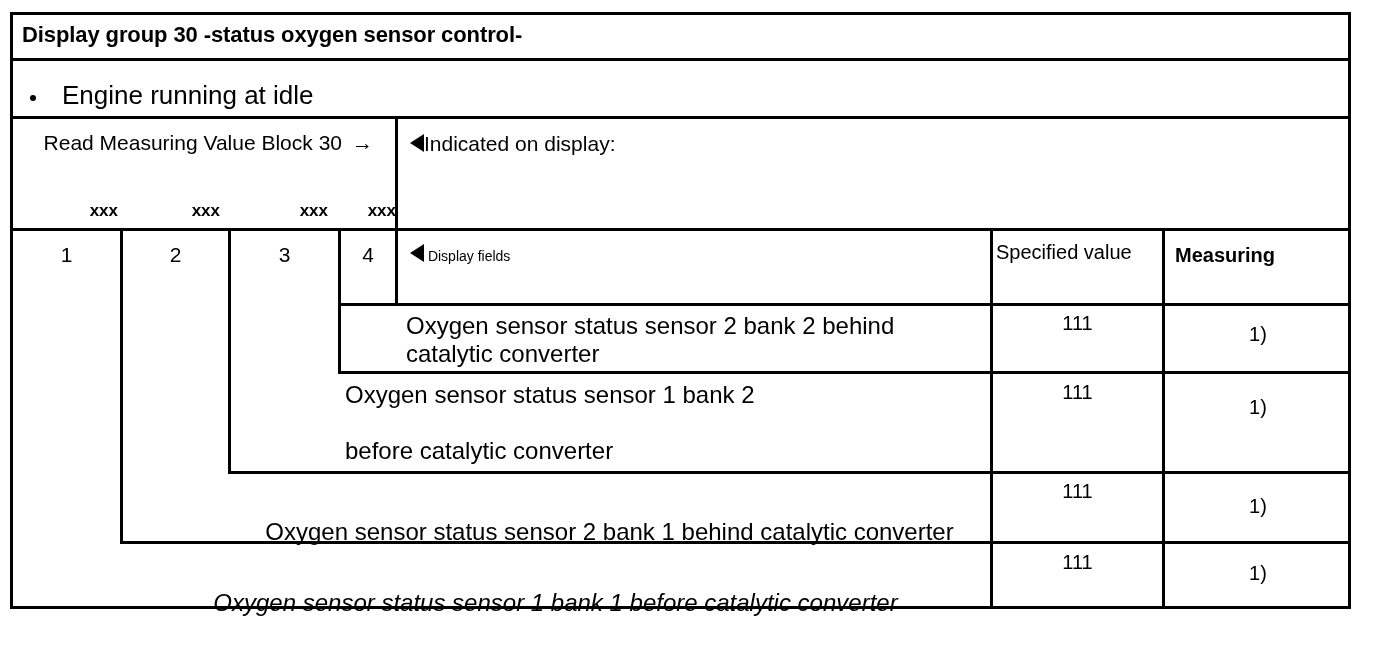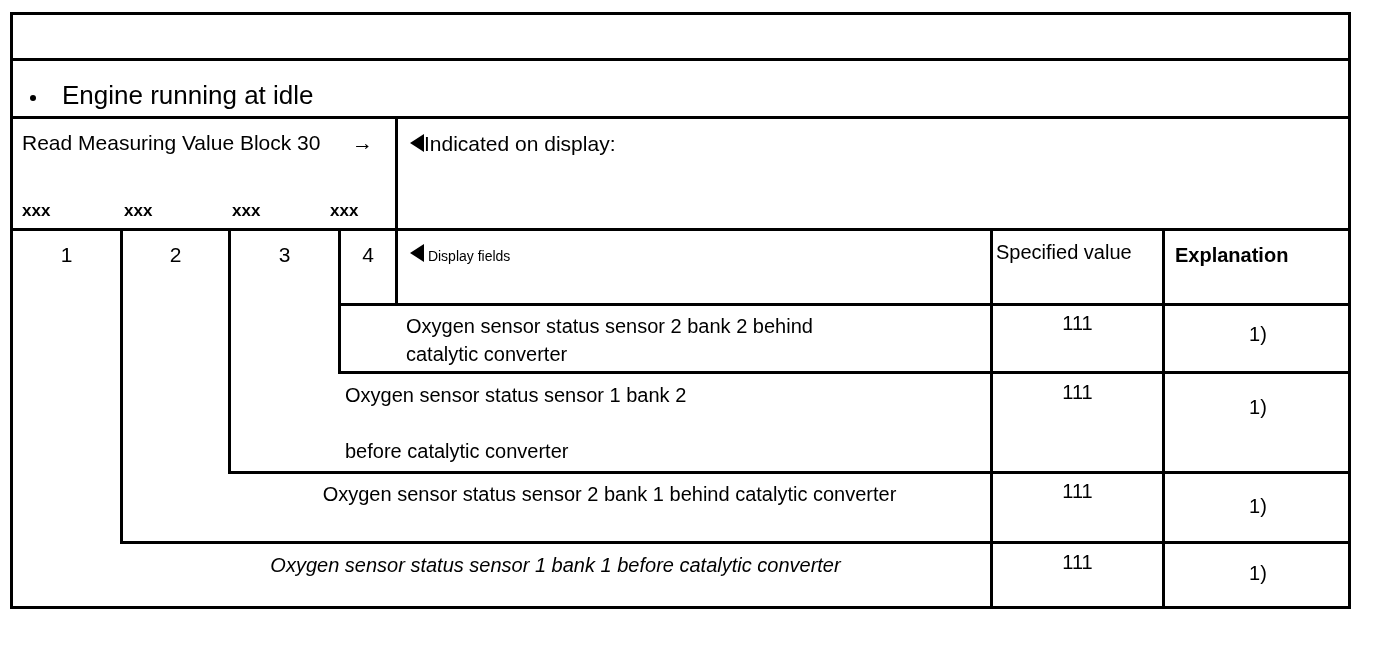--- a/index.html
+++ b/index.html
@@ -62,21 +62,21 @@
     font-size: 21px;
     line-height: 27px;
     white-space: pre-line;
   }
   .arrow-right {
     font-size: 21px;
   }
   .xxx {
     font-size: 17px;
     font-weight: bold;
-    text-align: left;
+    text-align: right;
     white-space: nowrap;
   }
   .fieldnum {
     font-size: 21px;
     text-align: center;
     white-space: nowrap;
   }
   .indicated {
     font-size: 21px;
     white-space: nowrap;
@@ -94,50 +94,51 @@
     border-right: 14px solid #000;
     vertical-align: -1px;
   }
   .colhead {
     font-size: 20px;
     text-align: left;
     line-height: 25px;
   }
   .colhead.bold { font-weight: bold; }
   .rowtext {
-    font-size: 20px;
+    font-size: 24px;
     line-height: 28px;
     white-space: pre-line;
   }
-  .rowtext.center { text-align: center; }
+  .rowtext.center { text-align: center; margin-top: 38px; }
   .cellval {
     font-size: 20px;
     text-align: center;
     white-space: nowrap;
   }
   .footnote {
     font-size: 19px;
     white-space: nowrap;
   }
 </style>
 </head>
 <body>
 
 <div id="page">
 
   <div class="abs frame"></div>
 
+  <div class="abs title" style="left:22px; top:22px;">Display group 30 -status oxygen sensor control-</div>
   <div class="abs hrule" style="left:10px; top:58px; width:1341px; height:3px;"></div>
 
   <div class="abs bulletrow" style="left:30px; top:80px;">
     <span class="bullet-dot"></span><span>Engine running at idle</span>
   </div>
   <div class="abs hrule" style="left:10px; top:116px; width:1341px; height:3px;"></div>
 
-  <div class="abs rmvb" style="left:22px; top:129px; width:320px;"><span>Read Measuring Value Block</span> <span>30</span></div>
+  <div class="abs rmvb" style="left:22px; top:129px; width:320px;text-align:right;"><span>Read Measuring Value Block</span> <span>30</span></div>
   <div class="abs arrow-right" style="left:352px; top:131px;">→</div>
 
   <div class="abs xxx" style="left:22px; top:201px; width:96px;">xxx</div>
   <div class="abs xxx" style="left:124px; top:201px; width:96px;">xxx</div>
   <div class="abs xxx" style="left:232px; top:201px; width:96px;">xxx</div>
   <div class="abs xxx" style="left:330px; top:201px; width:66px;">xxx</div>
 
   <div class="abs vrule" style="left:395px; top:119px; width:3px; height:109px;"></div>
 
   <div class="abs indicated" style="left:410px; top:132px;"><span class="tri"></span><span>Indicated on display:</span></div>
@@ -158,21 +159,21 @@
   <div class="abs vrule" style="left:338px; top:231px; width:3px; height:140px;"></div>
 
   <div class="abs vrule" style="left:395px; top:231px; width:3px; height:72px;"></div>
 
   <div class="abs dispfields" style="left:410px; top:244px;"><span class="tri"></span>&nbsp;<span>Display fields</span></div>
 
   <div class="abs vrule" style="left:990px; top:231px; width:3px; height:72px;"></div>
   <div class="abs colhead" style="left:996px; top:240px; width:166px;">Specified
 value</div>
   <div class="abs vrule" style="left:1162px; top:231px; width:3px; height:72px;"></div>
-  <div class="abs colhead bold" style="left:1168px; top:243px; width:183px; text-align:left; padding-left:7px;">Explanation</div>
+  <div class="abs colhead bold" style="left:1168px; top:243px; width:183px; text-align:left; padding-left:7px;">Measuring</div>
 
   <div class="abs hrule" style="left:338px; top:303px; width:1013px; height:3px;"></div>
 
   <div class="abs rowtext" style="left:406px; top:312px; width:575px;">Oxygen sensor status sensor 2 bank 2 behind
 catalytic converter</div>
   <div class="abs cellval" style="left:996px; top:312px; width:163px;">111</div>
   <div class="abs cellval" style="left:1168px; top:323px; width:180px;">1)</div>
   <div class="abs vrule" style="left:990px; top:306px; width:3px; height:65px;"></div>
   <div class="abs vrule" style="left:1162px; top:306px; width:3px; height:65px;"></div>
   <div class="abs hrule" style="left:338px; top:371px; width:1013px; height:3px;"></div>

